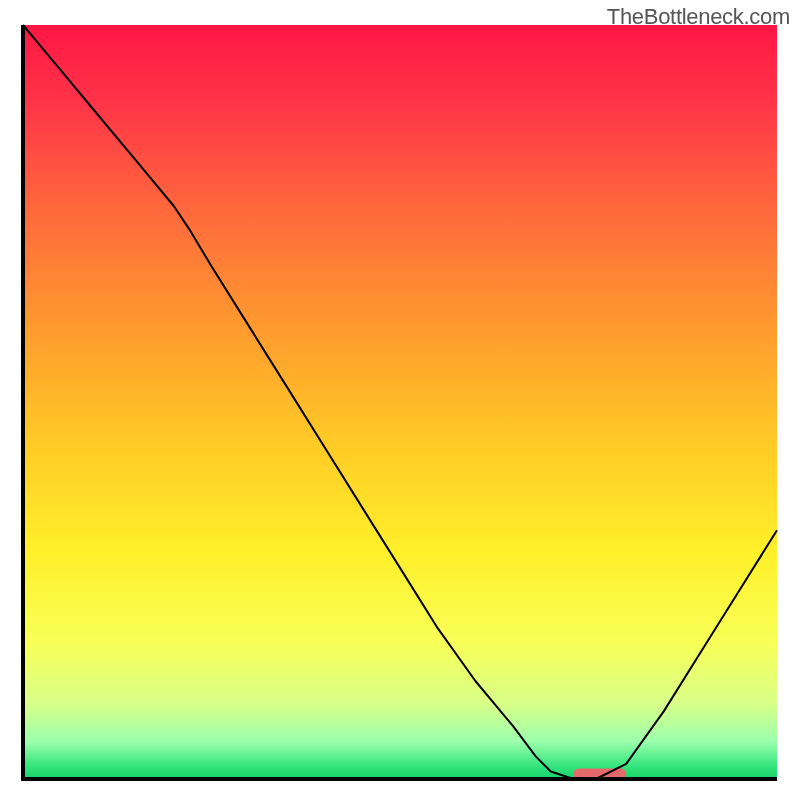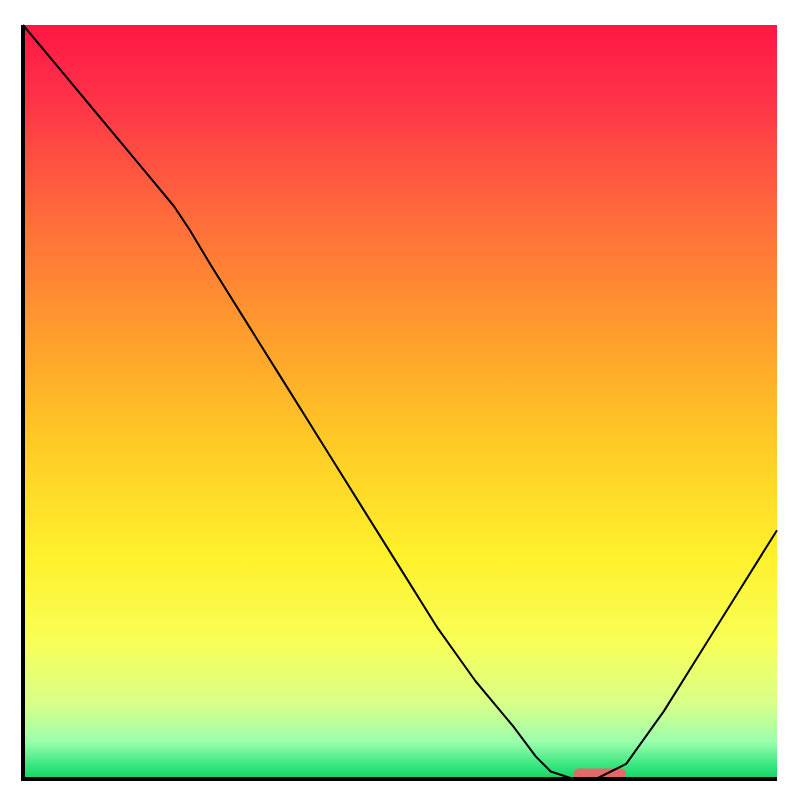--- a/index.html
+++ b/index.html
@@ -26,20 +26,21 @@
     letter-spacing: -0.3px;
   }
   svg {
     display: block;
   }
 </style>
 </head>
 <body>
 
 <div class="chart-container">
+  <div class="watermark">TheBottleneck.com</div>
   <svg id="chart-svg" width="800" height="800">
       <defs>
         <linearGradient id="bg-grad" x1="0" y1="0" x2="0" y2="1">
           <stop offset="0%" stop-color="#ff1744"></stop>
           <stop offset="10%" stop-color="#ff3348"></stop>
           <stop offset="25%" stop-color="#ff6a3c"></stop>
           <stop offset="40%" stop-color="#ff9a2e"></stop>
           <stop offset="55.00000000000001%" stop-color="#ffc926"></stop>
           <stop offset="70%" stop-color="#fff02a"></stop>
           <stop offset="82%" stop-color="#f8ff58"></stop>

